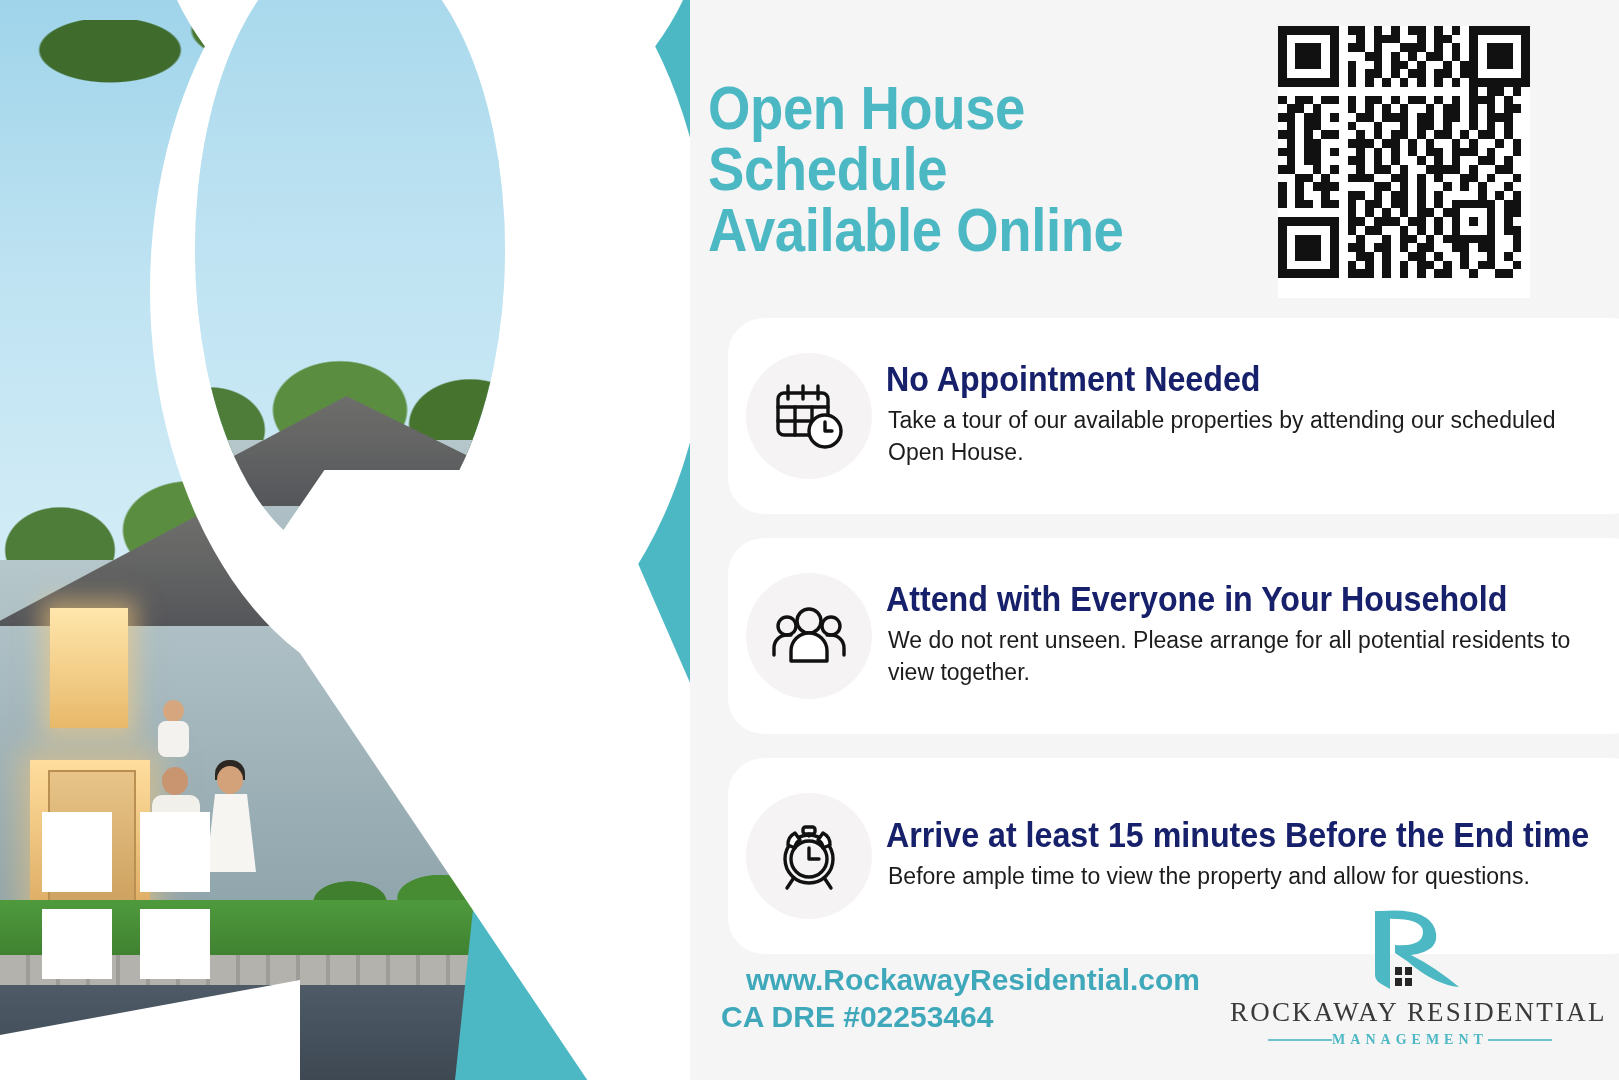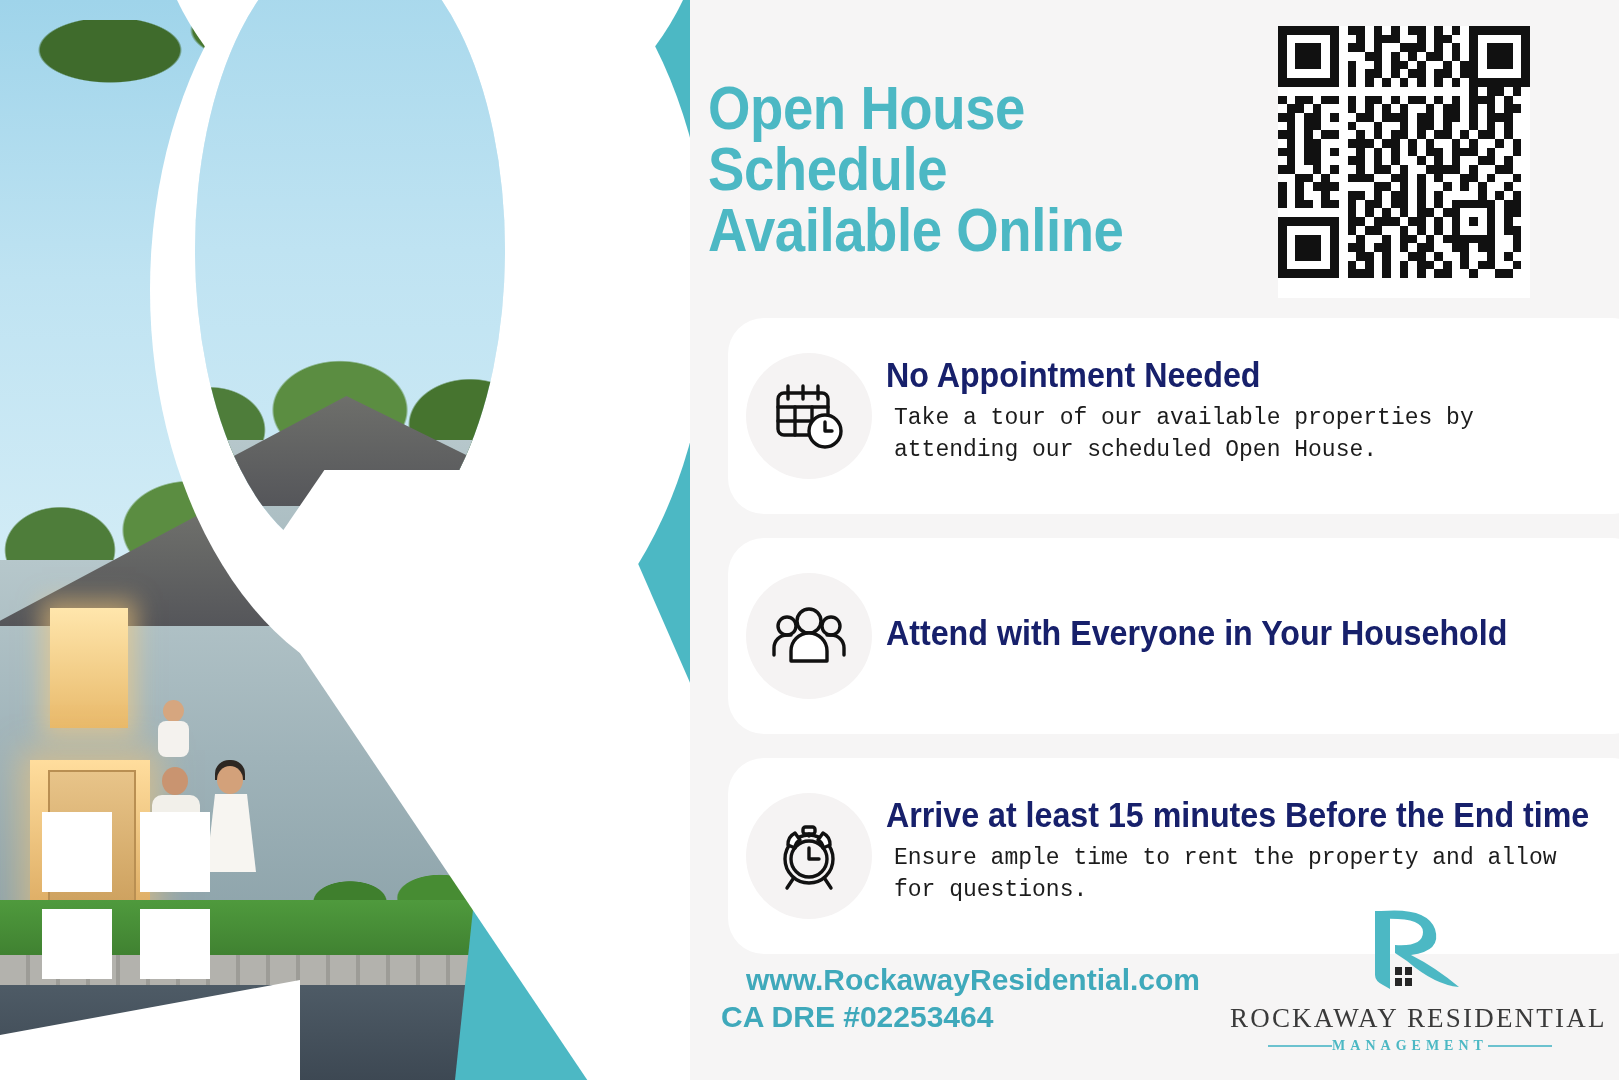--- a/index.html
+++ b/index.html
@@ -110,33 +110,33 @@
   .cards{position:absolute;left:38px;top:318px;width:920px;}
   .card{position:relative;background:#ffffff;border-radius:36px;min-height:168px;
         margin-bottom:24px;display:flex;align-items:center;padding:14px 0 14px 0;width:920px;}
   .icon-wrap{flex:0 0 auto;width:126px;height:126px;margin-left:18px;border-radius:50%;
         background:#f5f3f3;display:flex;align-items:center;justify-content:center;}
   .icon-wrap svg{display:block;}
   .card-text{flex:1 1 auto;padding-left:14px;padding-right:28px;}
   .card-title{font-family:"Liberation Sans Narrow","Liberation Sans",sans-serif;
         font-weight:bold;font-size:35px;color:#17206b;line-height:1.05;margin:0 0 6px 0;
         transform:scaleX(0.92);transform-origin:left center;white-space:nowrap;}
-  .card-body{font-family:Liberation Mono, monospace;font-size:23px;color:#1c1c1c;
-        line-height:1.42;margin:8px;max-width:700px;}
+  .card-body{font-family:Liberation Sans, sans-serif;font-size:23px;color:#1c1c1c;
+        line-height:1.42;margin:2px;max-width:700px;}
 
   .footer-url{position:absolute;left:18px;top:963px;
         font-family:"Liberation Sans",sans-serif;font-weight:bold;font-size:30px;color:#3fa9bb;margin-left:38px;}
   .footer-dre{position:absolute;left:31px;top:1000px;
         font-family:"Liberation Sans",sans-serif;font-weight:bold;font-size:30px;color:#3fa9bb;}
 
   .logo{position:absolute;left:540px;top:905px;width:360px;text-align:center;}
   .logo-mark{position:relative;height:92px;}
   .logo-mark svg{position:absolute;left:50%;top:0;transform:translateX(-50%);}
   .logo-name{font-family:"Liberation Serif",serif;font-size:27px;letter-spacing:2.2px;
-        color:#3a3a3a;white-space:nowrap;margin-top:6px;}
+        color:#3a3a3a;white-space:nowrap;margin-top:0;}
   .logo-sub{display:flex;align-items:center;justify-content:center;gap:0;margin-top:4px;}
   .logo-sub .rule{height:2px;background:#6cc2cf;flex:1 1 auto;max-width:64px;}
   .logo-sub .word{font-family:"Liberation Serif",serif;font-size:14px;letter-spacing:5px;
         color:#4cb8c4;font-weight:bold;white-space:nowrap;}
 </style>
 </head>
 <body>
 
 <div class="poster">
 
@@ -480,39 +480,40 @@
             <circle cx="16" cy="21" r="9"></circle>
             <path d="M3 50 V43 a13 13 0 0 1 13 -13 h4"></path>
             <circle cx="60" cy="21" r="9"></circle>
             <path d="M73 50 V43 a13 13 0 0 0 -13 -13 h-4"></path>
             <circle cx="38" cy="16" r="12"></circle>
             <path d="M20 56 V46 a18 18 0 0 1 36 0 v10 z" fill="#ffffff"></path>
           </svg>
         </div>
         <div class="card-text">
           <p class="card-title">Attend with Everyone in Your Household</p>
+          <p class="card-body">We do not rent unseen. Please arrange for all potential residents to view together.</p>
         </div>
       </div>
 
       <div class="card">
         <div class="icon-wrap">
           <svg width="70" height="74" viewBox="0 0 70 74" fill="none" stroke="#111111" stroke-width="3.4" stroke-linecap="round" stroke-linejoin="round">
             <circle cx="35" cy="40" r="24"></circle>
             <circle cx="35" cy="40" r="18"></circle>
             <path d="M35 29 V40 H45"></path>
             <rect x="29" y="8" width="12" height="7" rx="2.5"></rect>
             <path d="M35 15 V17"></path>
             <path d="M14 26 a13 13 0 0 1 7 -12 l5 7 a9 9 0 0 0 -5 8 z" fill="#ffffff"></path>
             <path d="M56 26 a13 13 0 0 0 -7 -12 l-5 7 a9 9 0 0 1 5 8 z" fill="#ffffff"></path>
             <path d="M19 60 L13 69 M51 60 L57 69"></path>
           </svg>
         </div>
         <div class="card-text">
           <p class="card-title">Arrive at least 15 minutes Before the End time</p>
-          <p class="card-body">Ensure ample time to rent the property and allow for questions.</p>
+          <p class="card-body">Before ample time to view the property and allow for questions.</p>
         </div>
       </div>
 
     </div>
 
     <div class="footer-url">www.RockawayResidential.com</div>
     <div class="footer-dre">CA DRE #02253464</div>
 
     <div class="logo">
       <div class="logo-mark">

